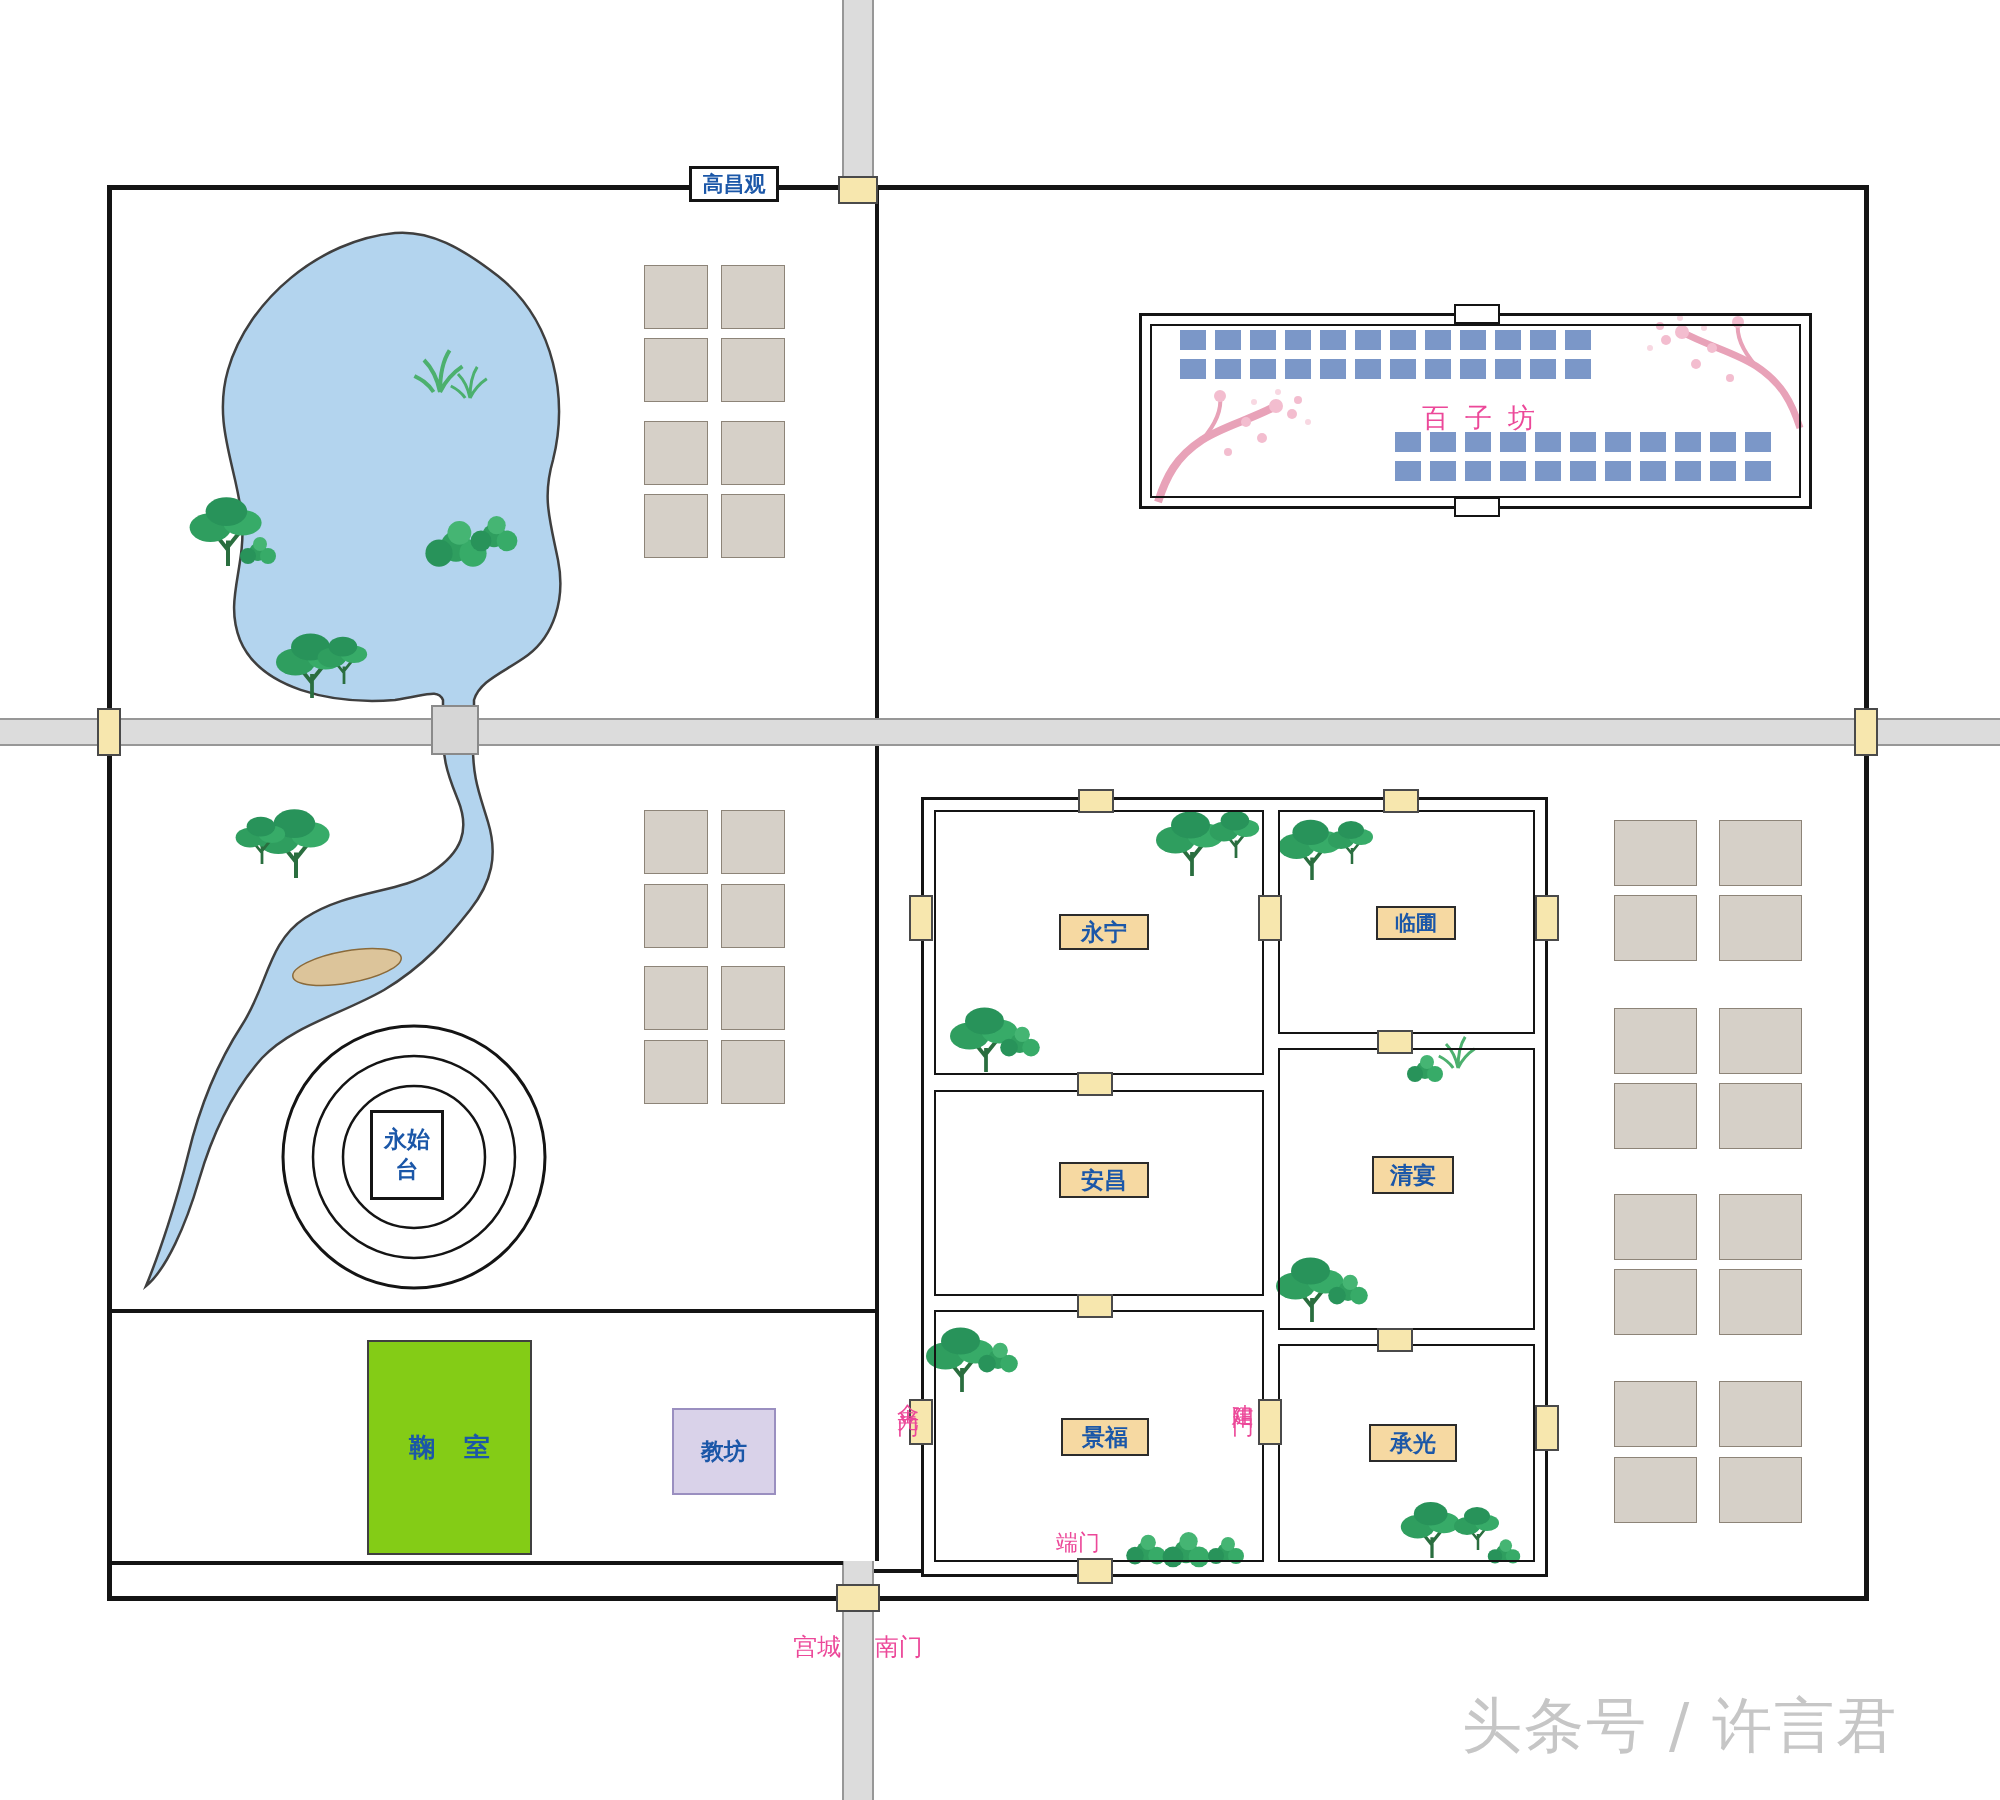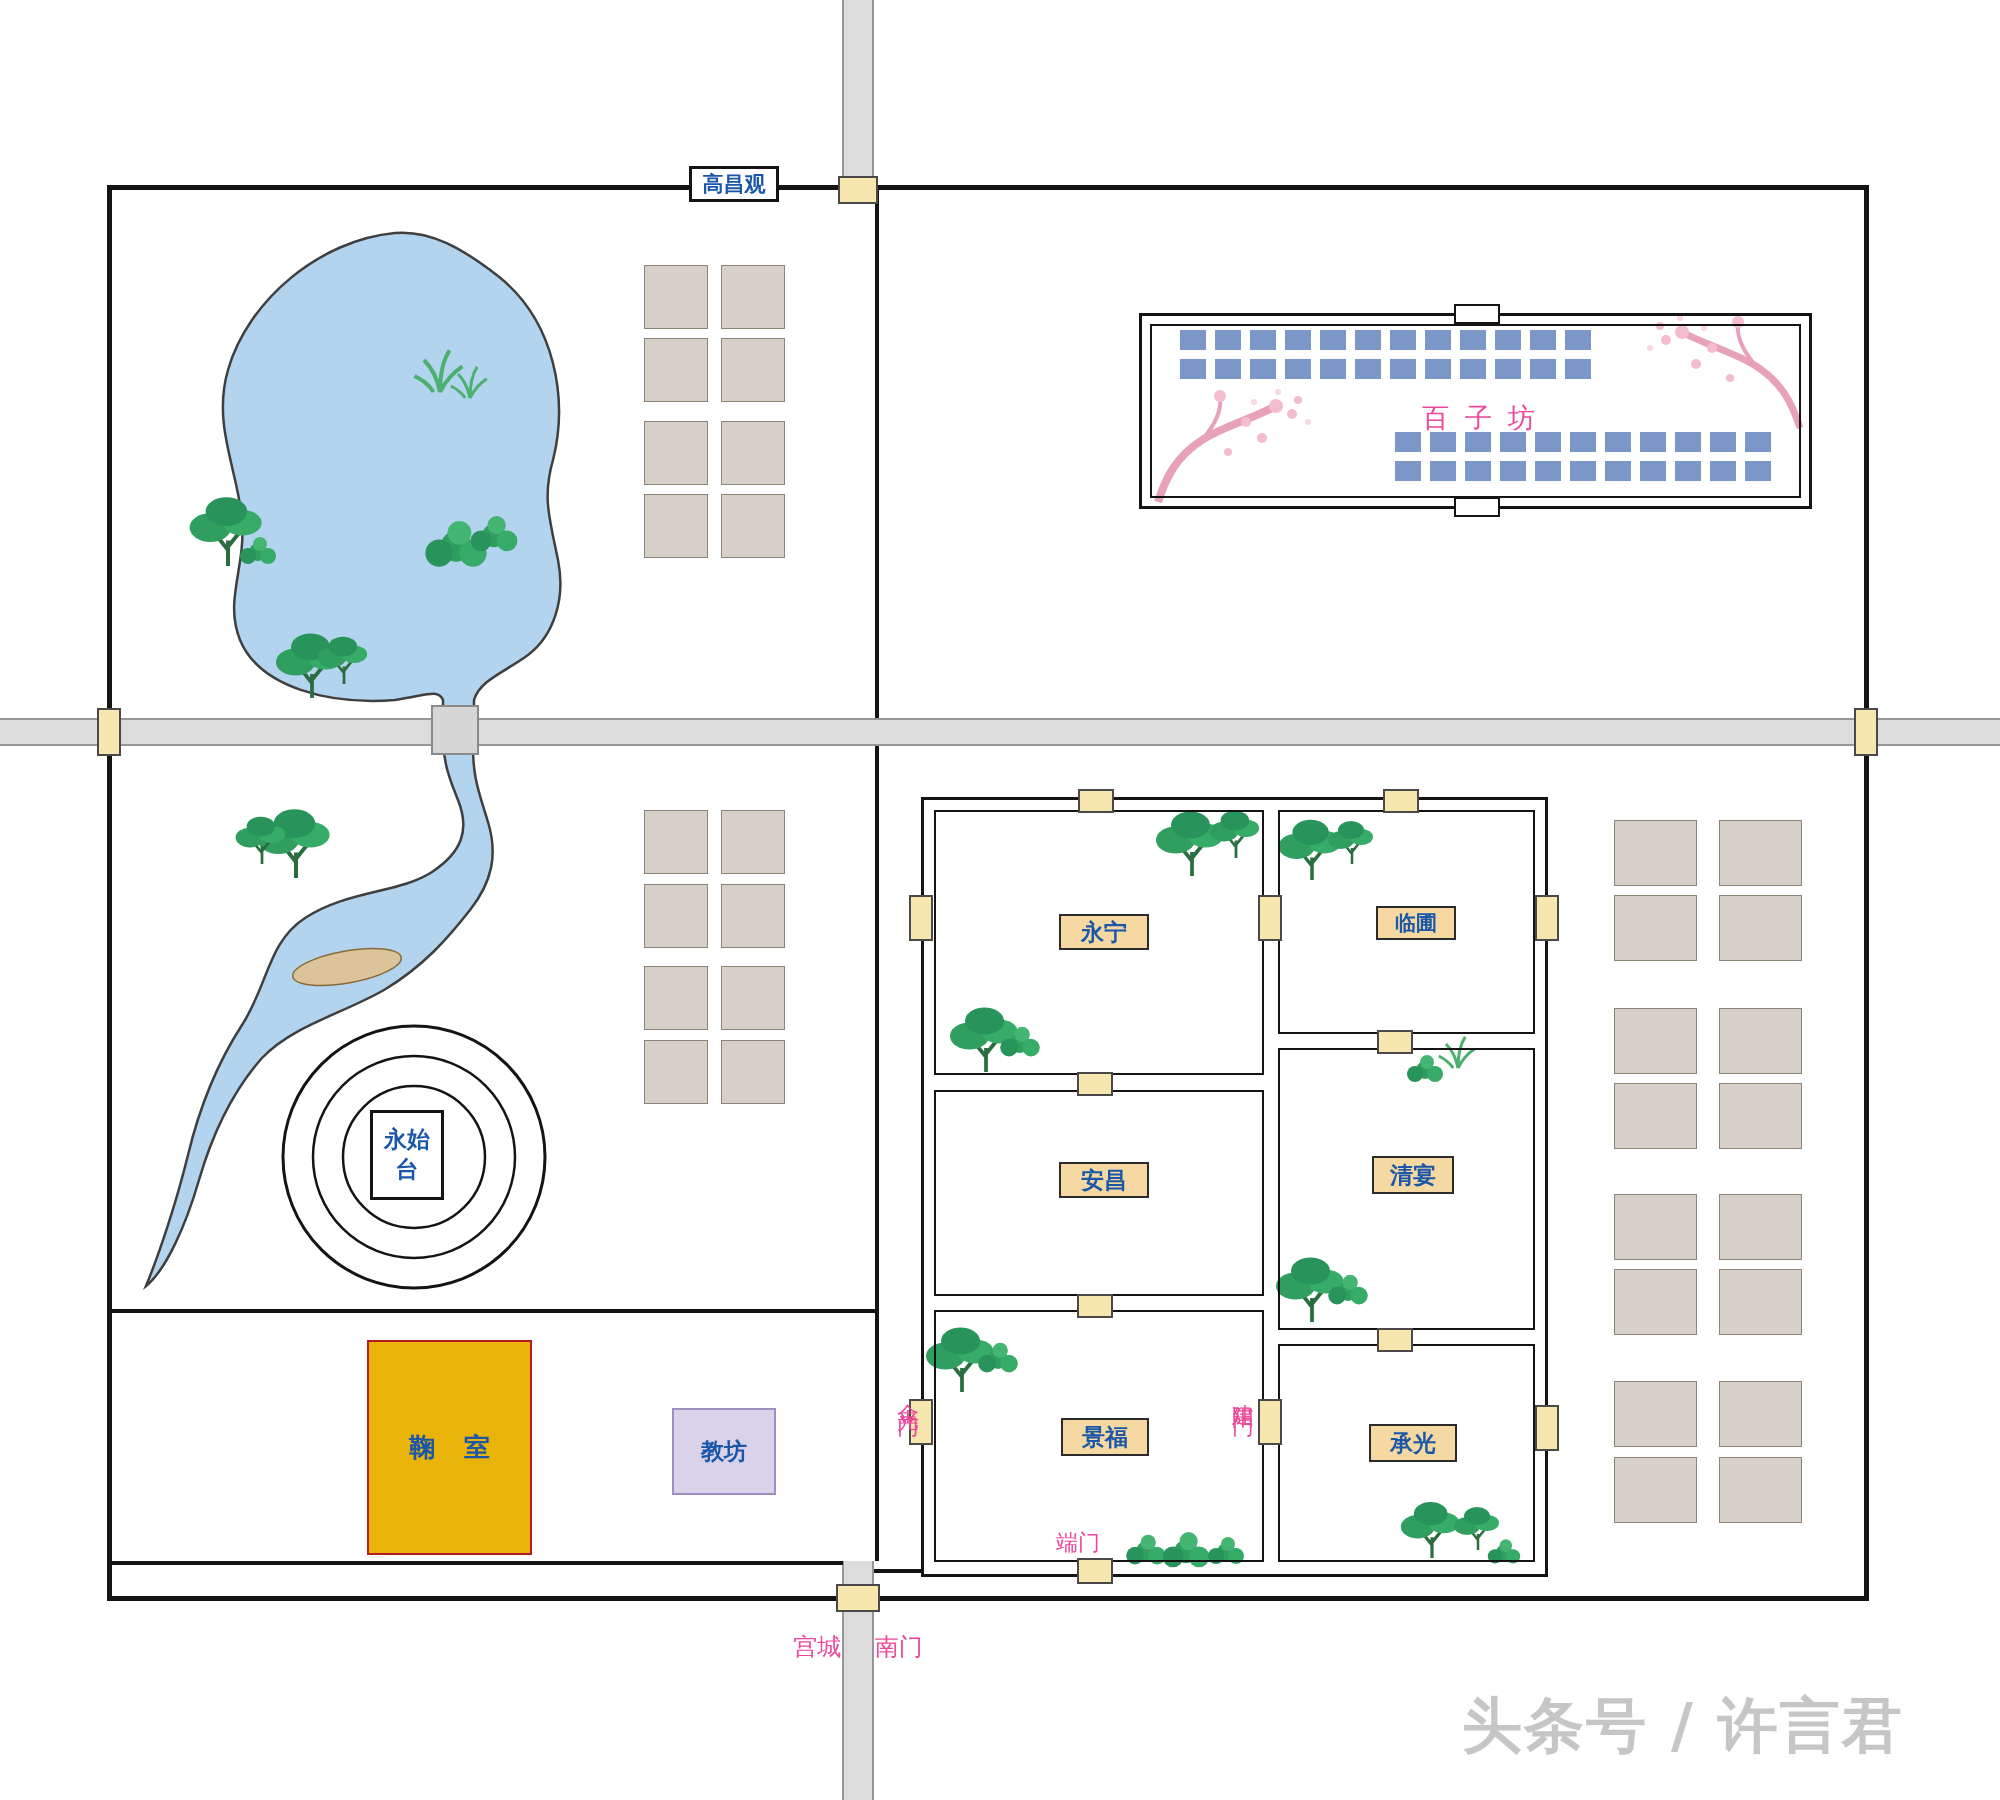--- a/index.html
+++ b/index.html
@@ -21,24 +21,24 @@
   .gate.white{background:#fff;border:2px solid #141414}
   .tag{position:absolute;display:flex;align-items:center;justify-content:center;
        background:#f6d9a2;border:2px solid #2b2b2b;color:#1b57a8;font-weight:bold;
        font-size:23px;z-index:6;white-space:nowrap}
   .blue-text{position:absolute;color:#ec4899;font-weight:normal;z-index:6;white-space:nowrap}
   .vtext{writing-mode:vertical-rl;text-orientation:upright;letter-spacing:5px;white-space:normal}
   .white-box{position:absolute;background:#fff;border:3px solid #141414;display:flex;
              align-items:center;justify-content:center;color:#1b57a8;font-weight:bold;z-index:6}
   .field{position:absolute;z-index:3;display:flex;align-items:center;justify-content:center;
          color:#1b57a8;font-weight:bold}
-  #jushi{background:#eab308;border:2px solid #b91c1c;font-size:26px;word-spacing:20px}
+  #jushi{background:#84cc16;border:2px solid #404040;font-size:26px;word-spacing:20px}
   #jiaofang{background:#d9d2e9;border:2px solid #9a8fc0;font-size:23px}
   #yongshitai-box span{display:block;width:58px;text-align:center;word-break:break-all;line-height:1.3}
-  .watermark{position:absolute;color:#c6c6c6;font-size:60px;font-weight:700;z-index:7;letter-spacing:2px}
+  .watermark{position:absolute;color:#c6c6c6;font-size:60px;font-weight:400;z-index:7;letter-spacing:2px}
 </style>
 </head>
 <body>
 
 <div id="map">
 
   <div class="road v" style="left:842px;top:0;width:32px;height:192px"></div>
   <div class="road h" style="left:0;top:718px;width:2000px;height:28px"></div>
   <div class="road v" style="left:842px;top:1561px;width:32px;height:239px"></div>
 

